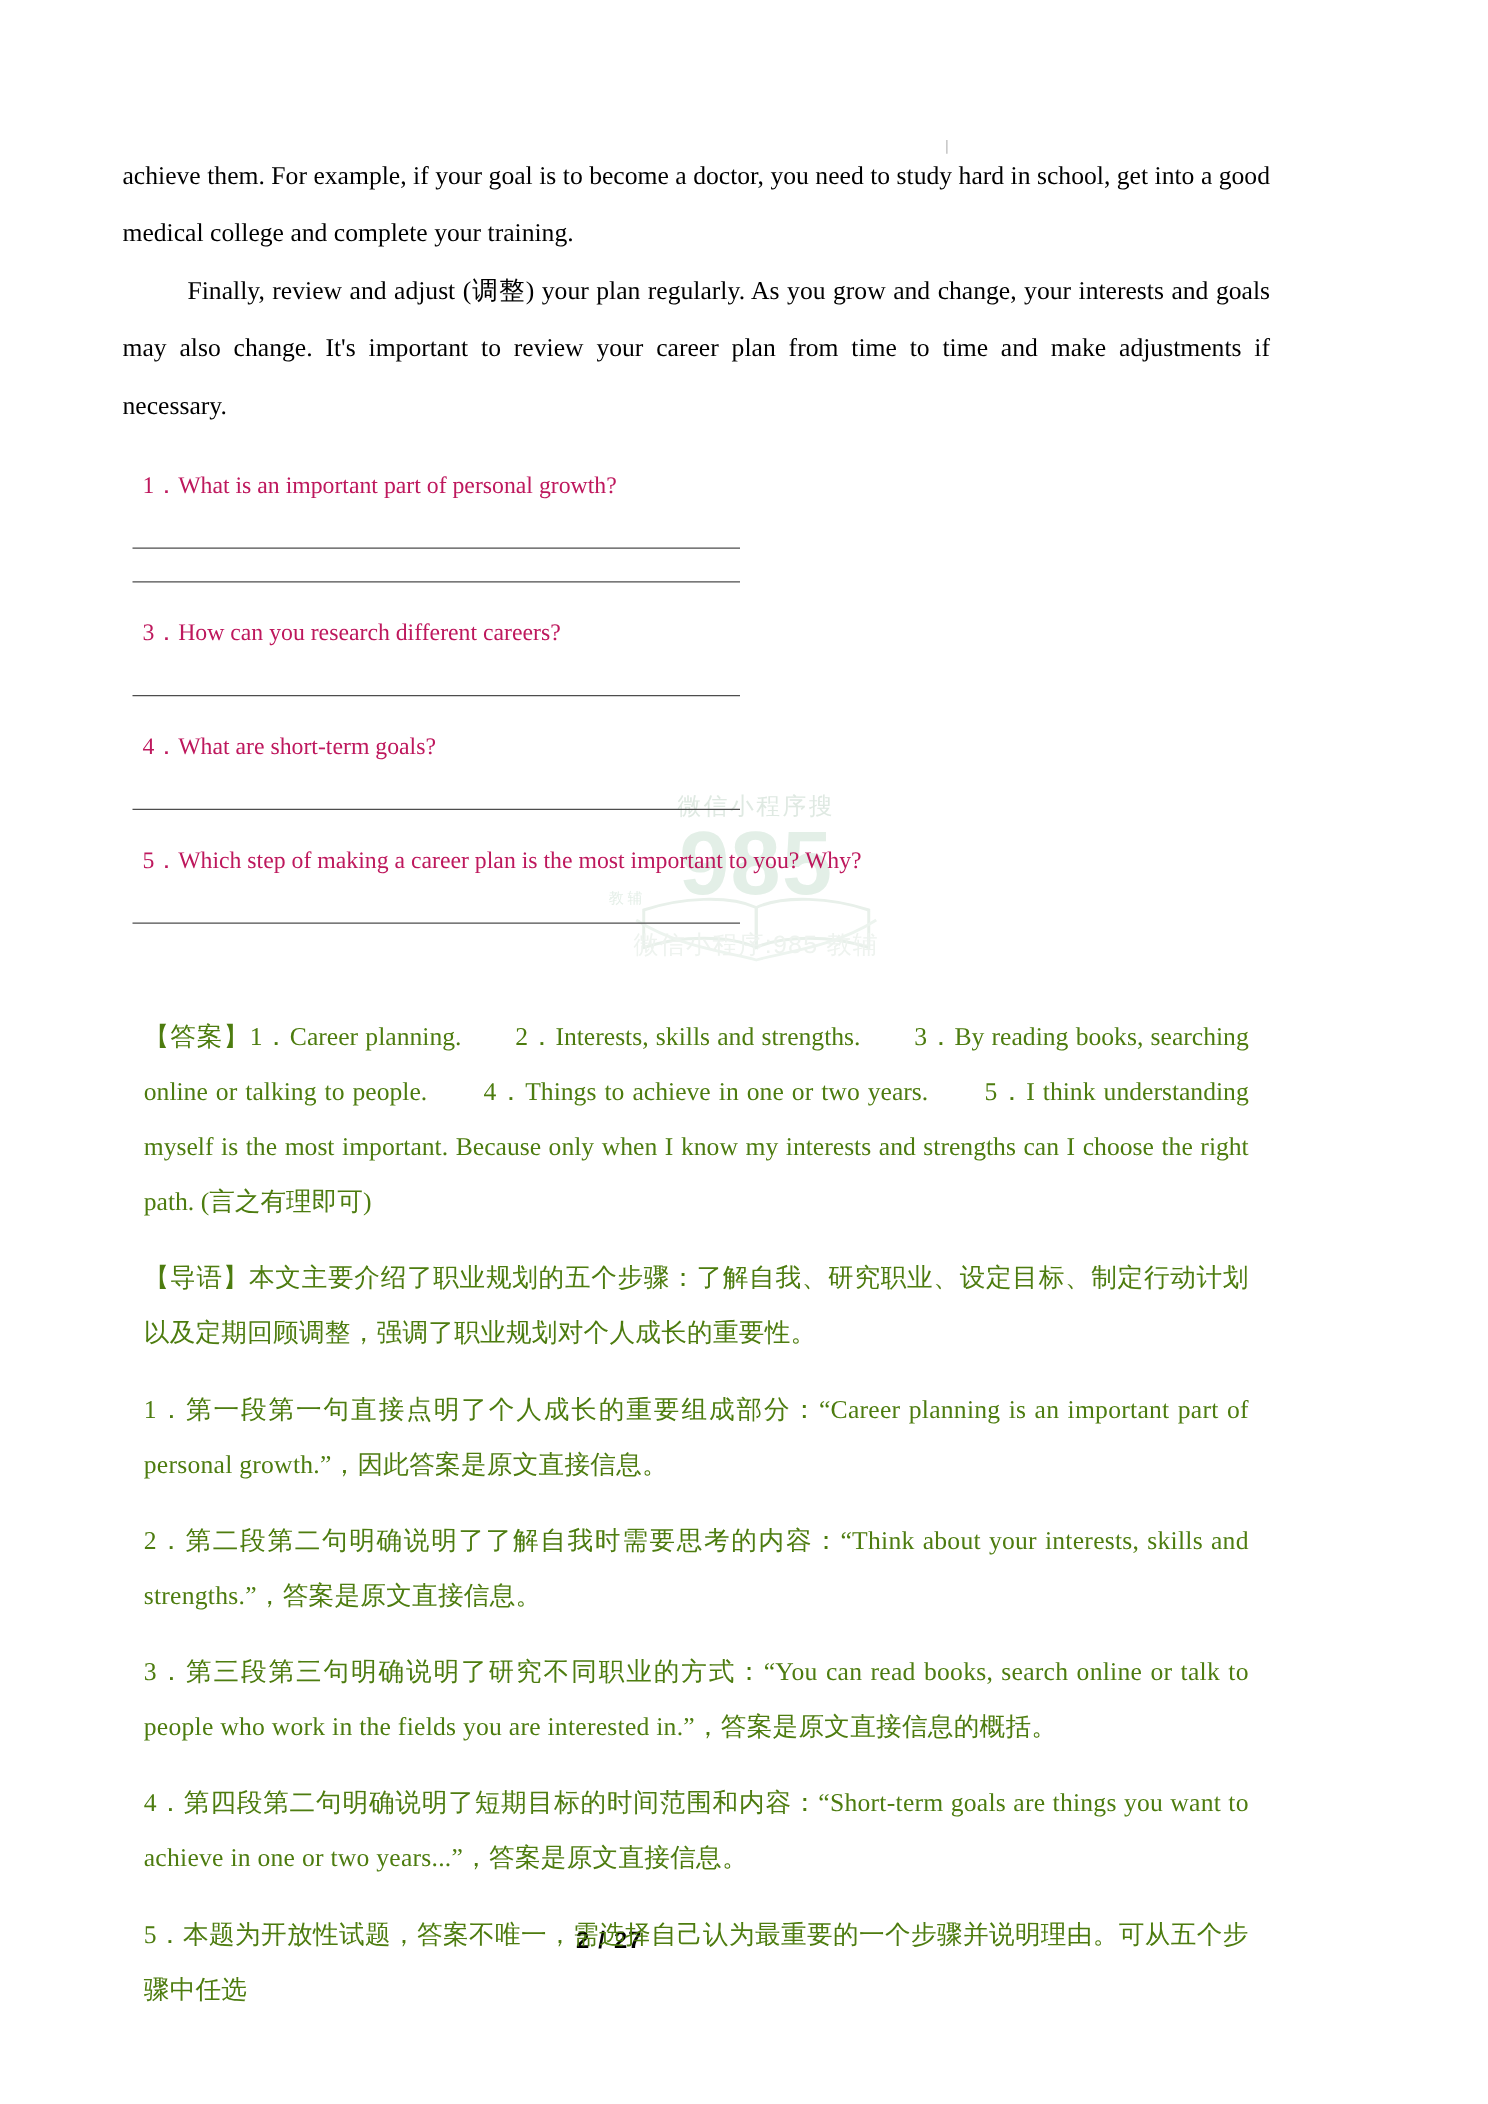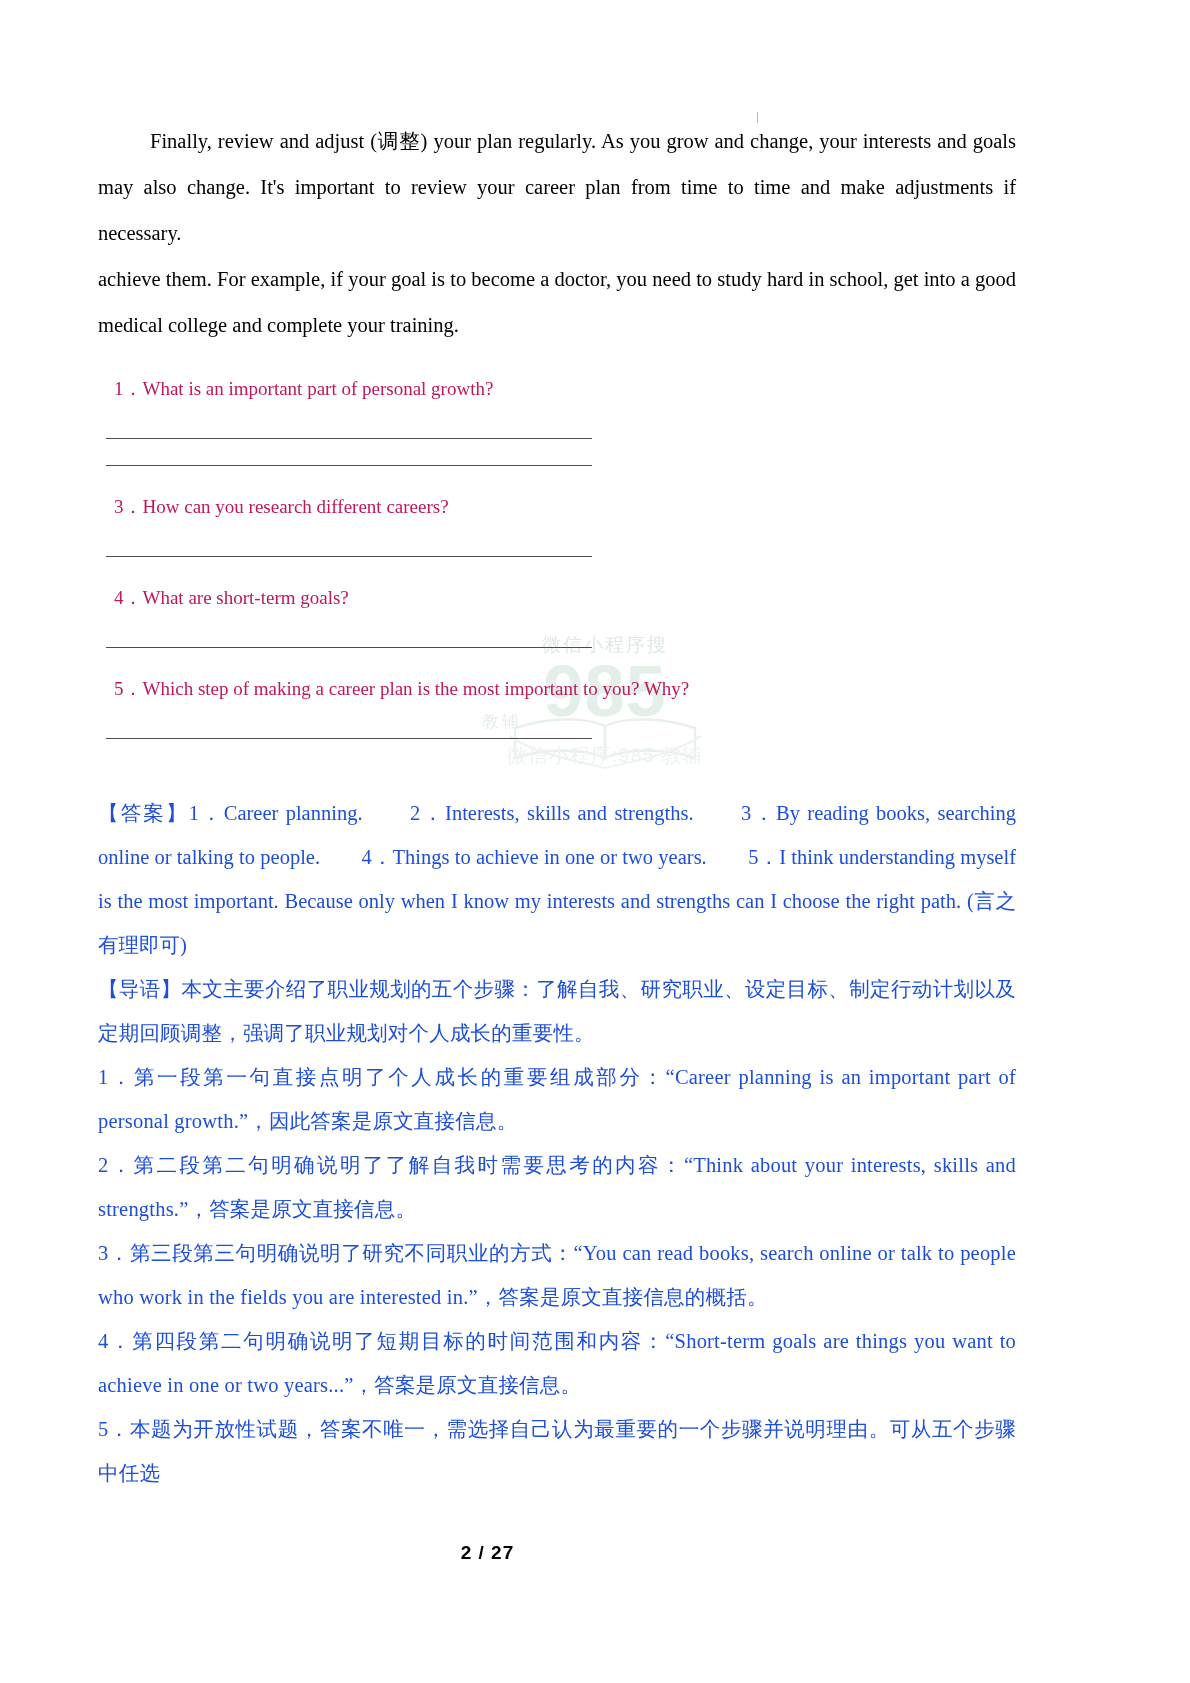--- a/index.html
+++ b/index.html
@@ -55,21 +55,21 @@
     color: #e3efe7;
     letter-spacing: 1px;
   }
   .wm-sub {
     position: absolute;
     left: 0;
     top: 98px;
     width: 984px;
     text-align: center;
     font-family: "Liberation Sans", "DejaVu Sans", sans-serif;
-    font-size: 17px;
+    font-size: 12px;
     color: #e5efe8;
     letter-spacing: 3px;
   }
   .wm-book {
     position: absolute;
     left: 495px;
     top: 102px;
     width: 200px;
     height: 58px;
   }
@@ -115,26 +115,26 @@
     border-bottom: 1.6px solid #4d4d4d;
     margin: 26px 0 6px 8px;
   }
 
   .gap-before-answers { height: 46px; }
 
   
   .red {
     position: relative;
     z-index: 2;
-    color: #1d4ed8;
+    color: #4d7c0f;
     font-size: 20.5px;
     line-height: 44px;
     text-align: justify;
     text-justify: inter-word;
-    margin: 0;
+    margin: 17px;
   }
   .red.cn { letter-spacing: 0.2px; }
   .tag { font-weight: normal; }
 
   .footer {
     position: absolute;
     left: 0;
     top: 1542px;
     width: 975px;
     text-align: center;
@@ -168,23 +168,23 @@
       <path d="M100 12 C78 2, 40 4, 10 14 L10 44 C40 34, 78 34, 100 44 Z" fill="none" stroke="#e8f0ea" stroke-width="2.4"></path>
       <path d="M100 12 C122 2, 160 4, 190 14 L190 44 C160 34, 122 34, 100 44 Z" fill="none" stroke="#e8f0ea" stroke-width="2.4"></path>
       <path d="M4 22 C38 44, 80 48, 100 54 C120 48, 162 44, 196 22" fill="none" stroke="#edf4ef" stroke-width="2.2"></path>
     </svg>
     <div class="wm-sub">教辅</div>
     <div class="wm-bottom">微信小程序:985 教辅</div>
   </div>
 
   <div class="content">
 
+    <p class="para">achieve them. For example, if your goal is to become a doctor, you need to study hard in school, get into a good medical college and complete your training.</p>
+
     <p class="para indent">Finally, review and adjust (调整) your plan regularly. As you grow and change, your interests and goals may also change. It's important to review your career plan from time to time and make adjustments if necessary.</p>
-
-    <p class="para">achieve them. For example, if your goal is to become a doctor, you need to study hard in school, get into a good medical college and complete your training.</p>
 
     <p class="q-line"><span>1．</span><span>What is an important part of personal growth?</span></p>
     <div class="blank-rule"></div>
 
     <div class="blank-rule"></div>
 
     <p class="q-line"><span>3．</span><span>How can you research different careers?</span></p>
     <div class="blank-rule"></div>
 
     <p class="q-line"><span>4．</span><span>What are short-term goals?</span></p>

